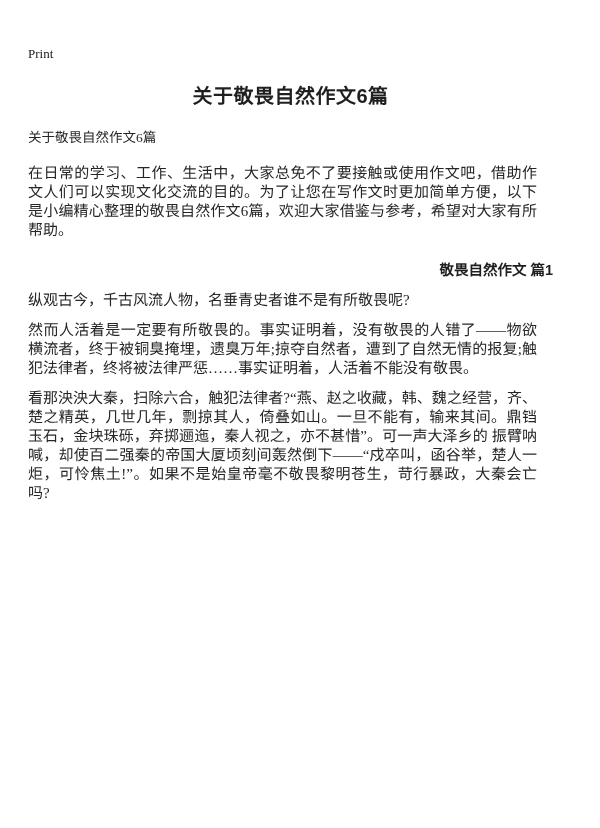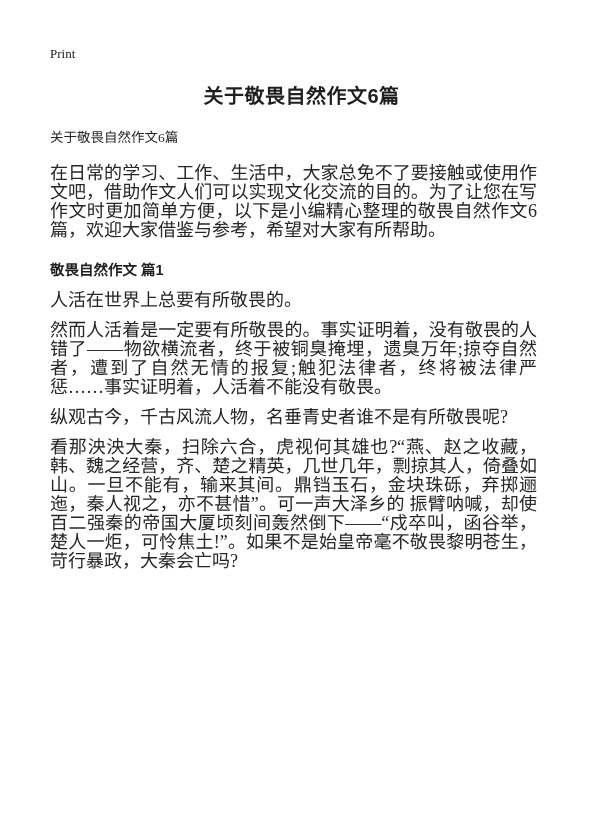--- a/index.html
+++ b/index.html
@@ -7,21 +7,21 @@
     padding: 0;
     background: #ffffff;
   }
   .page {
     position: relative;
     width: 600px;
     height: 828px;
     margin: 0 auto;
     background: #ffffff;
     box-sizing: border-box;
-    padding: 44px 47px 20px 50px;
+    padding: 44px 47px 20px 28px;
     overflow: hidden;
     color: #262626;
     font-family: "Liberation Serif", "DejaVu Serif", serif;
   }
   .print-link {
     font-family: "Liberation Serif", "DejaVu Serif", serif;
     font-size: 13px;
     line-height: 15px;
     color: #1c1c1c;
     cursor: pointer;
@@ -38,57 +38,57 @@
     letter-spacing: 0.5px;
   }
   p.subtitle {
     margin: 20px 0 0 0;
     font-size: 13.5px;
     line-height: 19px;
     color: #262626;
   }
   p.body-para {
     margin: 11px 16px 0 0;
-    font-size: 18px;
+    font-size: 15px;
     line-height: 19px;
     text-align: justify;
     color: #262626;
     word-break: break-all;
   }
   p.intro-para {
     margin-top: 17px;
   }
   h2.section-heading {
     margin: 21px 0 0 0;
     font-family: "Liberation Sans", "DejaVu Sans", sans-serif;
     font-weight: bold;
     font-size: 14.5px;
     line-height: 19px;
     color: #1f1f1f;
+    text-align: right;
   }
 </style>
 </head>
 <body>
 
 <div class="page">
 
   <span class="print-link">Print</span>
 
   <h1 class="article-title">关于敬畏自然作文6篇</h1>
 
   <p class="subtitle">关于敬畏自然作文6篇</p>
 
   <p class="body-para intro-para">在日常的学习、工作、生活中，大家总免不了要接触或使用作文吧，借助作文人们可以实现文化交流的目的。为了让您在写作文时更加简单方便，以下是小编精心整理的敬畏自然作文6篇，欢迎大家借鉴与参考，希望对大家有所帮助。</p>
 
   <h2 class="section-heading">敬畏自然作文 篇1</h2>
 
-  <p class="body-para">人活在世界上总要有所敬畏的。</p>
 
 
 
+  <p class="body-para">纵观古今，千古风流人物，名垂青史者谁不是有所敬畏呢?</p>
+
   <p class="body-para">然而人活着是一定要有所敬畏的。事实证明着，没有敬畏的人错了——物欲横流者，终于被铜臭掩埋，遗臭万年;掠夺自然者，遭到了自然无情的报复;触犯法律者，终将被法律严惩……事实证明着，人活着不能没有敬畏。</p>
 
-  <p class="body-para">纵观古今，千古风流人物，名垂青史者谁不是有所敬畏呢?</p>
 
-
-  <p class="body-para">看那泱泱大秦，扫除六合，虎视何其雄也?“燕、赵之收藏，韩、魏之经营，齐、楚之精英，几世几年，剽掠其人，倚叠如山。一旦不能有，输来其间。鼎铛玉石，金块珠砾，弃掷逦迤，秦人视之，亦不甚惜”。可一声大泽乡的 振臂呐喊，却使百二强秦的帝国大厦顷刻间轰然倒下——“戍卒叫，函谷举，楚人一炬，可怜焦土!”。如果不是始皇帝毫不敬畏黎明苍生，苛行暴政，大秦会亡吗?</p>
+  <p class="body-para">看那泱泱大秦，扫除六合，触犯法律者?“燕、赵之收藏，韩、魏之经营，齐、楚之精英，几世几年，剽掠其人，倚叠如山。一旦不能有，输来其间。鼎铛玉石，金块珠砾，弃掷逦迤，秦人视之，亦不甚惜”。可一声大泽乡的 振臂呐喊，却使百二强秦的帝国大厦顷刻间轰然倒下——“戍卒叫，函谷举，楚人一炬，可怜焦土!”。如果不是始皇帝毫不敬畏黎明苍生，苛行暴政，大秦会亡吗?</p>
 
 </div>
 
 </body></html>

